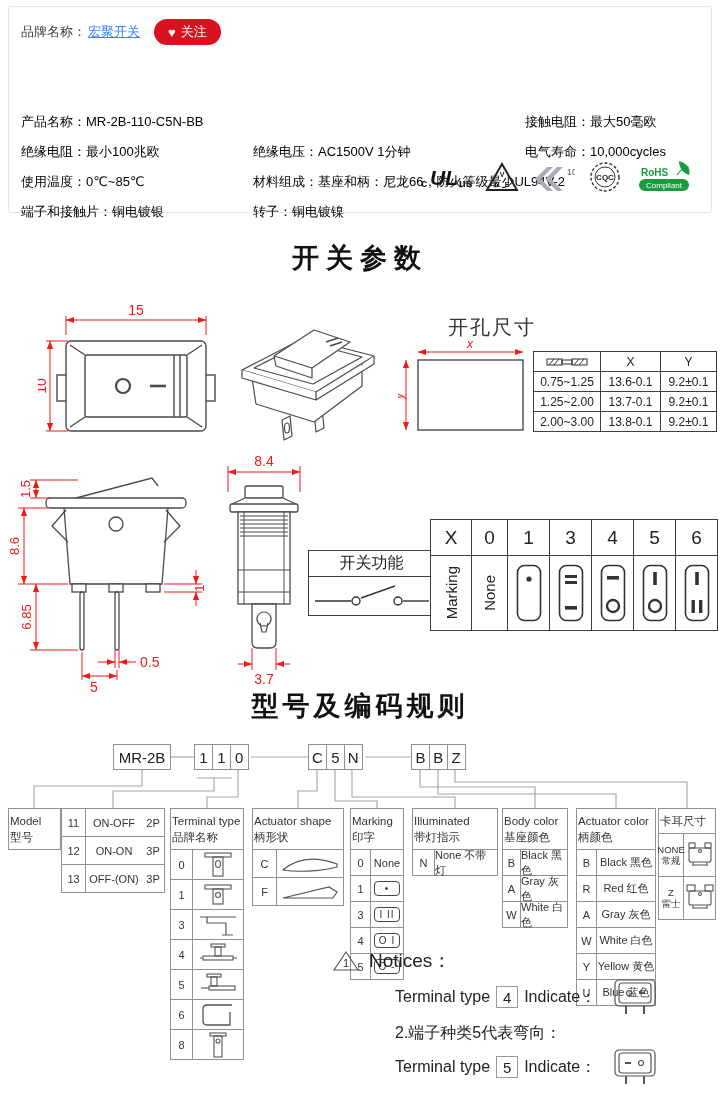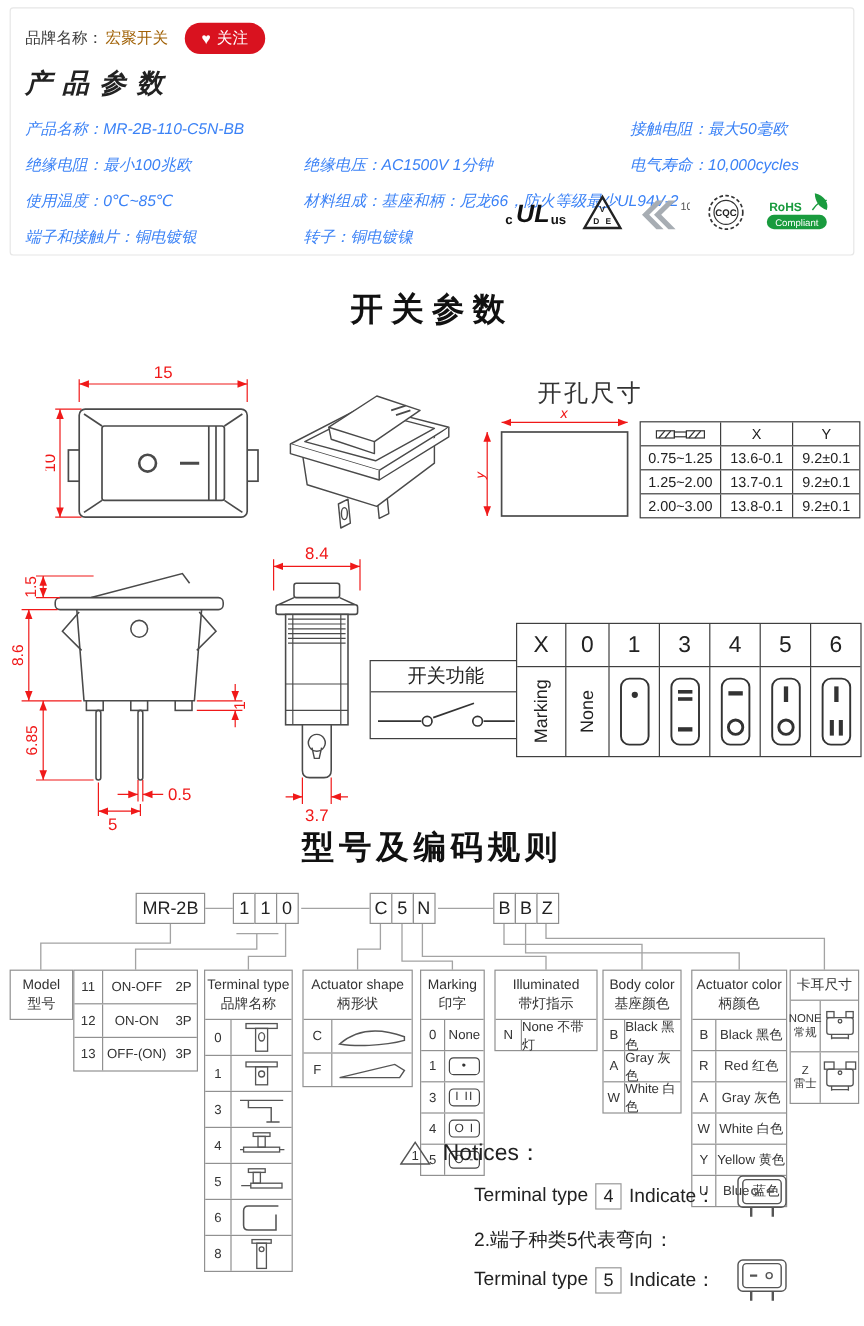--- a/index.html
+++ b/index.html
@@ -2,24 +2,24 @@
 <html><head>
 <meta charset="utf-8">
 <style>
   html,body{margin:0;padding:0;background:#fff;}
   body{font-family:"Liberation Sans","DejaVu Sans",sans-serif;color:#3c3c3c;}
   #page{position:relative;width:720px;height:1105px;background:#fff;overflow:hidden;}
   .abs{position:absolute;}
   
   #card{left:8px;top:6px;width:702px;height:205px;border:1px solid #e6e6e6;border-radius:3px;background:#fff;}
   #brand-row{left:12px;top:12px;display:flex;align-items:center;font-size:13px;}
-  #brand-name{color:#a16207;margin-left:2px;cursor:pointer;}
+  #brand-name{color:#3b82f6;margin-left:2px;cursor:pointer;text-decoration:underline;}
   #follow-btn{margin-left:14px;background:#d9121f;color:#fff;border:none;border-radius:14px;height:26px;padding:0 14px;font-size:13px;display:flex;align-items:center;gap:5px;cursor:pointer;}
   #pp-title{left:12px;top:48px;font-family:"DejaVu Serif","Liberation Serif",serif;font-style:italic;font-weight:bold;font-size:22px;letter-spacing:9px;color:#222;}
-  #pp-grid{left:12px;top:86px;width:678px;display:grid;grid-template-columns:232px 272px 1fr;grid-auto-rows:30px;align-items:center;font-size:13px;color:#3b82f6;font-style:italic;}
+  #pp-grid{left:12px;top:100px;width:678px;display:grid;grid-template-columns:232px 272px 1fr;grid-auto-rows:30px;align-items:center;font-size:13px;color:#000000;}
   .pp-item{white-space:nowrap;}
   #cert-row{left:408px;top:152px;display:flex;align-items:center;gap:12px;}
   
   .big-head{left:0;width:720px;text-align:center;font-weight:bold;color:#111;font-size:27px;letter-spacing:7px;}
   
   #hole-table{left:533px;top:351px;width:184px;border:1.2px solid #3f3f3f;font-size:12px;color:#222;box-sizing:border-box;}
   .ht-row{display:flex;border-top:1.2px solid #3f3f3f;}
   .ht-row:first-child{border-top:none;}
   .ht-c{height:19px;display:flex;align-items:center;justify-content:center;border-left:1.2px solid #3f3f3f;box-sizing:border-box;}
   .ht-c:first-child{border-left:none;}
@@ -33,21 +33,21 @@
   .xb{height:74px;display:flex;align-items:center;justify-content:center;border-left:1.2px solid #3f3f3f;box-sizing:border-box;}
   .xh:nth-child(1),.xb:nth-child(8){border-left:none;}
   .vert{writing-mode:vertical-rl;transform:rotate(180deg);font-size:15px;color:#222;}
   
   .code-box{position:absolute;height:26px;display:flex;align-items:center;justify-content:center;border:1.2px solid #8f8f8f;background:#fff;font-size:15px;color:#222;box-sizing:border-box;}
   .code-group{position:absolute;display:flex;}
   .code-cell{width:19px;height:26px;display:flex;align-items:center;justify-content:center;border:1.2px solid #8f8f8f;margin-left:-1.2px;background:#fff;font-size:15px;color:#222;box-sizing:border-box;}
   .code-cell:first-child{margin-left:0;}
   
   .tbl{position:absolute;border:1.2px solid #919191;background:#fff;font-size:11px;color:#333;box-sizing:border-box;}
-  .tbl-head{text-align:center;padding:4px 1px;line-height:1.4;border-bottom:1.2px solid #919191;font-size:11.5px;}
+  .tbl-head{text-align:left;padding:4px 1px;line-height:1.4;border-bottom:1.2px solid #919191;font-size:11.5px;}
   .tbl-head.noline{border-bottom:none;}
   .trow{display:flex;border-bottom:1.2px solid #919191;align-items:stretch;}
   .trow:last-child{border-bottom:none;}
   .tc{display:flex;align-items:center;justify-content:center;border-right:1.2px solid #919191;box-sizing:border-box;}
   .tc:last-child{border-right:none;}
   .gbox{display:inline-flex;align-items:center;justify-content:center;border:1.3px solid #444;border-radius:4px;padding:1px 4px;font-size:10px;min-width:16px;letter-spacing:1px;}
   .ear-c1{flex-direction:column;line-height:1.2;font-size:9.5px;}
   
   #notices{left:333px;top:948px;width:382px;color:#222;}
   #notices-title-row{display:flex;align-items:center;gap:10px;}
@@ -72,21 +72,20 @@
 
   <div id="card" class="abs">
     <div id="brand-row" class="abs">
       <span>品牌名称：</span>
         <span id="brand-name">宏聚开关</span>
       <button id="follow-btn">
         <span>♥</span>
         <span>关注</span>
       </button>
     </div>
-    <div id="pp-title" class="abs">产品参数</div>
 
     <div id="pp-grid" class="abs">
       <div class="pp-item" style="grid-column:1;grid-row:1"><span>产品名称：</span><span>MR-2B-110-C5N-BB</span></div>
       <div class="pp-item" style="grid-column:3;grid-row:1"><span>接触电阻：</span><span>最大50毫欧</span></div>
       <div class="pp-item" style="grid-column:1;grid-row:2"><span>绝缘电阻：</span><span>最小100兆欧</span></div>
       <div class="pp-item" style="grid-column:2;grid-row:2"><span>绝缘电压：</span><span>AC1500V 1分钟</span></div>
       <div class="pp-item" style="grid-column:3;grid-row:2"><span>电气寿命：</span><span>10,000cycles</span></div>
       <div class="pp-item" style="grid-column:1;grid-row:3"><span>使用温度：</span><span>0℃~85℃</span></div>
       <div class="pp-item" style="grid-column:2/4;grid-row:3"><span>材料组成：</span><span>基座和柄：尼龙66，防火等级最少UL94V-2</span></div>
       <div class="pp-item" style="grid-column:2;grid-row:4"><span>转子：</span><span>铜电镀镍</span></div>

